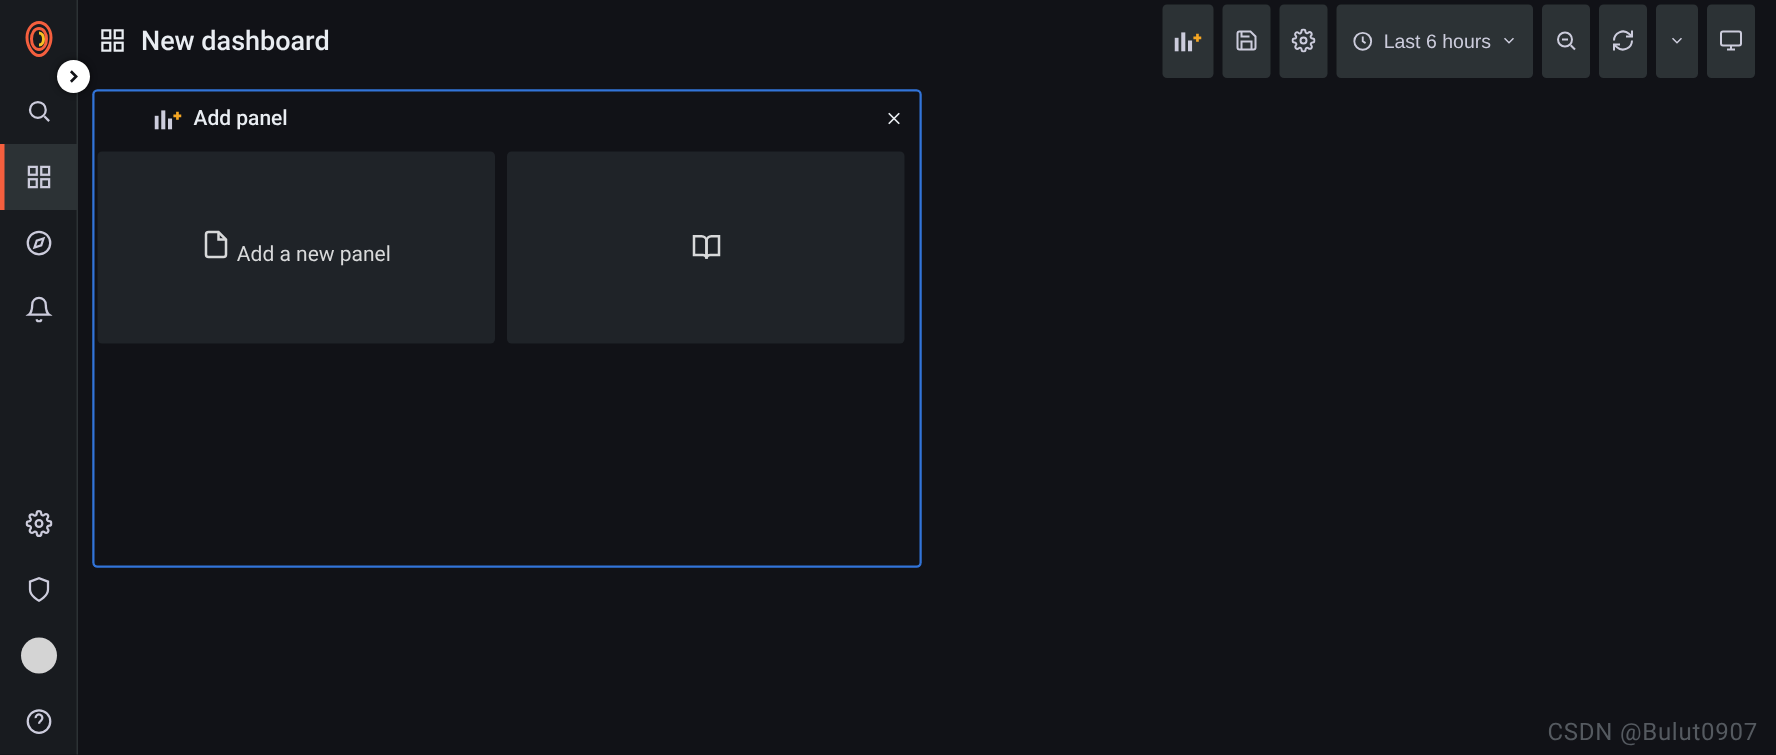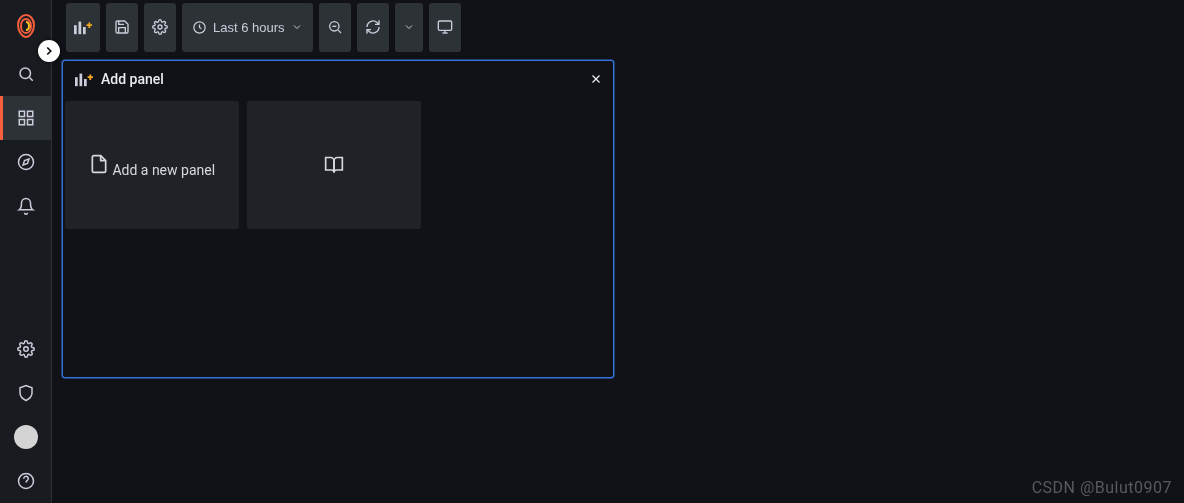--- a/index.html
+++ b/index.html
@@ -106,28 +106,29 @@
       border-radius: 3px;
       background: #111217;
       box-shadow: 0 0 0 0.5px #3274d9;
     }
     .panel-header {
       height: 36px;
       display: flex; align-items: center;
       padding: 0 10px 0 12px;
       color: #e9edf2;
       font-weight: 500;
+      margin-left: 28px;
     }
     .panel-header .title-left {
       display: flex; align-items: center; gap: 8px; flex: 1;
     }
     .panel-body {
       padding: 4px 10px 12px 2px;
       display: grid;
-      grid-template-columns: 1fr 1fr 1fr;
+      grid-template-columns: 1fr 1fr;
       grid-template-rows: 128px 128px;
       gap: 8px;
     }
     .card {
       background: #1f2328;
       border-radius: 3px;
       display: flex;
       flex-direction: column;
       align-items: center;
       justify-content: center;
@@ -211,20 +212,31 @@
 
 <div class="expand-toggle">
   <svg width="14" height="14" viewBox="0 0 24 24" fill="none" stroke="currentColor" stroke-width="3">
       <polyline points="9 18 15 12 9 6"></polyline>
     </svg>
 </div>
 
 <div class="main">
 
   <div class="topbar">
+    <div class="title-group">
+      <span class="ico">
+        <svg width="18" height="18" viewBox="0 0 24 24" fill="none" stroke="currentColor" stroke-width="2">
+            <rect x="3" y="3" width="7" height="7"></rect>
+            <rect x="14" y="3" width="7" height="7"></rect>
+            <rect x="3" y="14" width="7" height="7"></rect>
+            <rect x="14" y="14" width="7" height="7"></rect>
+          </svg>
+      </span>
+      <span class="page-title">New dashboard</span>
+    </div>
 
     <div class="tb-group">
       <button class="tb-btn" title="Add panel">
         <svg width="18" height="16" viewBox="0 0 20 16">
           <rect x="0" y="6" width="3" height="10" fill="#ccccdc"></rect>
             <rect x="5" y="2" width="3" height="14" fill="#ccccdc"></rect>
             <rect x="10" y="8" width="3" height="8" fill="#ccccdc"></rect>
           <path d="M17 3v6M14 6h6" stroke="#f5a623" stroke-width="2"></path>
         </svg>
       </button>

